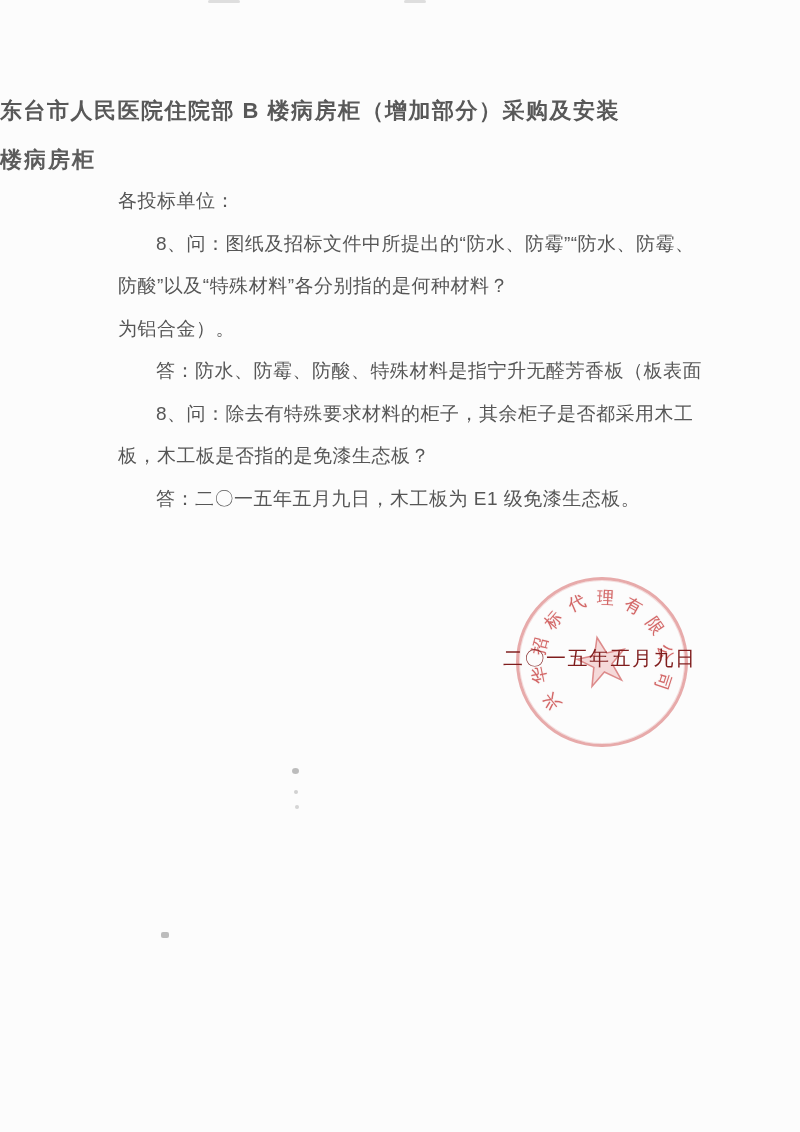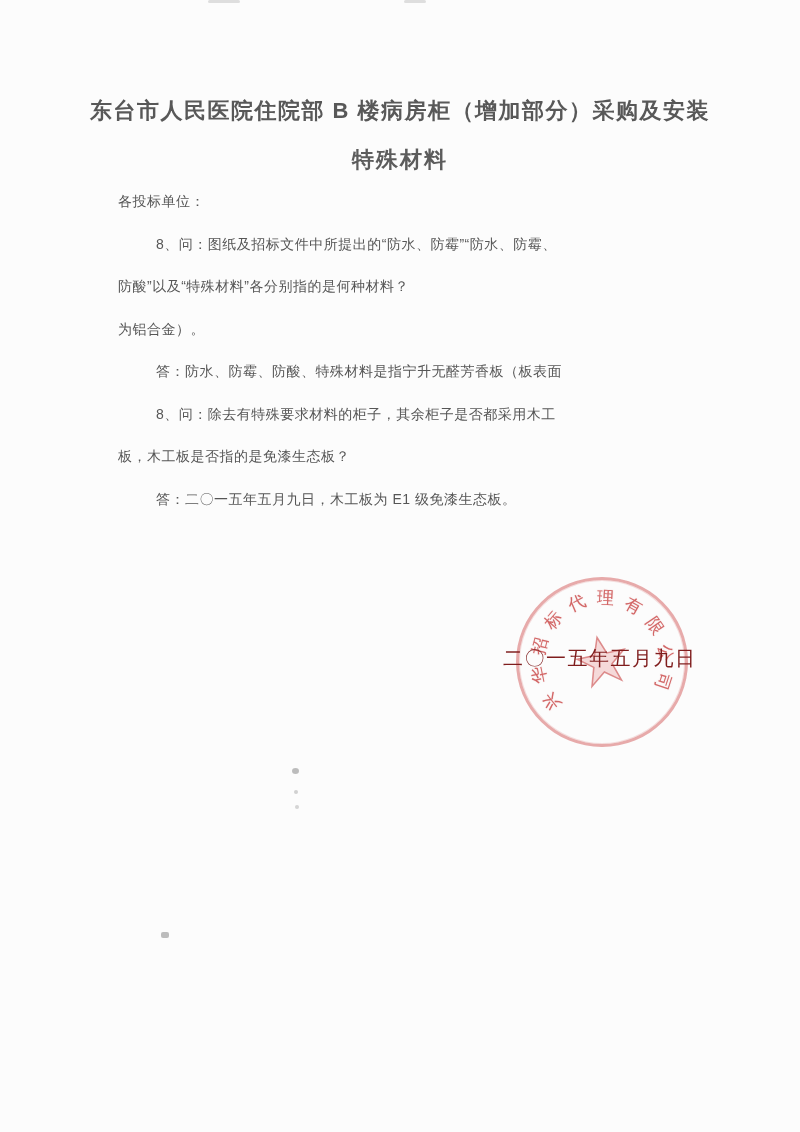--- a/index.html
+++ b/index.html
@@ -22,42 +22,42 @@
     background: rgba(90,90,90,0.18);
     border-radius: 2px;
   }
   .edge-mark.a { left: 208px; top: 0; width: 32px; height: 3px; }
   .edge-mark.b { left: 404px; top: 0; width: 22px; height: 3px; }
 
   .title-block {
     position: absolute;
     left: 0; right: 0;
     top: 96px;
-    text-align: center;
+    text-align: left;
   }
   .title-line1 {
     font-size: 22px;
     font-weight: 600;
     letter-spacing: 1.5px;
     color: #585858;
   }
   .title-line2 {
     margin-top: 19px;
     font-size: 22px;
     font-weight: 600;
     letter-spacing: 2px;
     color: #5c5c5c;
   }
 
   .content {
     position: absolute;
     left: 118px;
     top: 186px;
     width: 605px;
-    font-size: 14px;
+    font-size: 19px;
     color: #565656;
     letter-spacing: 0.5px;
   }
   .content .line {
     height: 42.5px;
     line-height: 30px;
     white-space: nowrap;
   }
   .content .line.ind { padding-left: 38px; }
 
@@ -125,21 +125,21 @@
 </head>
 <body>
 
 <div class="page">
 
   <div class="edge-mark a"></div>
   <div class="edge-mark b"></div>
 
   <div class="title-block">
     <div class="title-line1">东台市人民医院住院部 B 楼病房柜（增加部分）采购及安装</div>
-    <div class="title-line2">特殊材料</div>
+    <div class="title-line2">楼病房柜</div>
   </div>
 
   <div class="content">
     <div class="line">各投标单位：</div>
     <div class="line ind">8、问：图纸及招标文件中所提出的“防水、防霉”“防水、防霉、</div>
     <div class="line">防酸”以及“特殊材料”各分别指的是何种材料？</div>
     <div class="line">为铝合金）。</div>
     <div class="line ind">答：防水、防霉、防酸、特殊材料是指宁升无醛芳香板（板表面</div>
     <div class="line ind">8、问：除去有特殊要求材料的柜子，其余柜子是否都采用木工</div>
     <div class="line">板，木工板是否指的是免漆生态板？</div>

